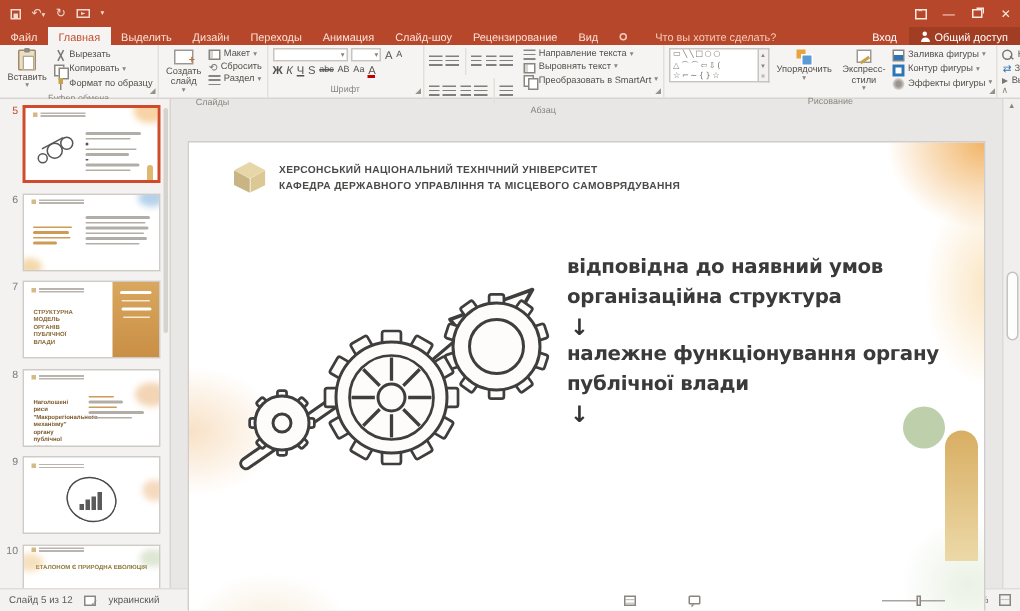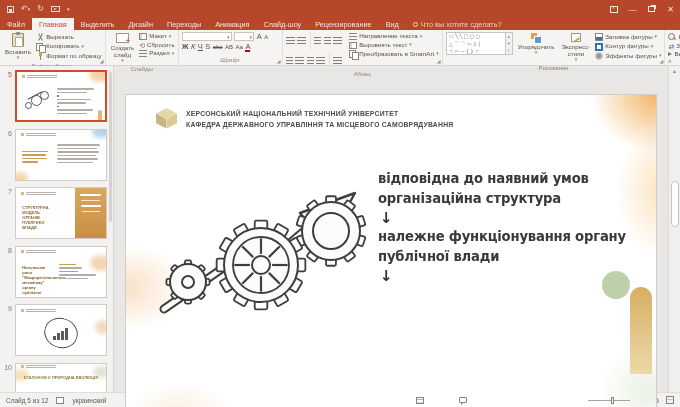--- a/index.html
+++ b/index.html
@@ -17,21 +17,21 @@
   .tb-title{position:absolute;left:0;right:0;text-align:center;font-size:7.5px;color:#fbe9e2}
   .winctl{margin-left:auto;display:flex;align-items:center;gap:0;z-index:2}
   .winctl .wbtn{width:19px;height:18px;display:flex;align-items:center;justify-content:center;font-size:8px;color:#fbe9e2}
   .ic-ribopts{width:8px;height:7px;border:1px solid #fbe9e2;display:flex;align-items:flex-start;justify-content:center;font-size:5px;line-height:4px}
   .ic-restore{width:7px;height:6px;border:1px solid #fbe9e2;box-shadow:2px -2px 0 -1px #fbe9e2}
 
   
   .tabrow{height:12px;background:#b7472a;display:flex;align-items:stretch;font-size:7.3px;color:#fbe2d9}
   .tab{padding:0 7px;display:flex;align-items:center;white-space:nowrap}
   .tab.active{background:#f6f4f2;color:#c14d2e}
-  .tellme{display:flex;align-items:center;gap:3px;padding:0 7px;color:#f6cdbd;white-space:nowrap}
+  .tellme{display:flex;align-items:center;gap:19px;padding:0 7px;color:#f6cdbd;white-space:nowrap}
   .bulb{width:5px;height:5px;border:1px solid #f6cdbd;border-radius:50%}
   .tabrow .right{margin-left:auto;display:flex;align-items:stretch}
   .signin{display:flex;align-items:center;padding:0 8px;color:#fff}
   .share{display:flex;align-items:center;gap:3px;background:#a03d23;color:#fff;padding:0 8px}
   .person{width:6px;height:6px;position:relative}
   .person::before{content:"";position:absolute;left:1.5px;top:0;width:3px;height:3px;border-radius:50%;background:#fff}
   .person::after{content:"";position:absolute;left:0;bottom:-0.5px;width:6px;height:3px;border-radius:3px 3px 0 0;background:#fff}
 
   
   .ribbon{height:36px;background:#f6f4f2;border-bottom:1px solid #d8d4d0;display:flex;position:relative}
@@ -181,20 +181,27 @@
   <div class="tab">Выделить</div>
   <div class="tab">Дизайн</div>
   <div class="tab">Переходы</div>
   <div class="tab">Анимация</div>
   <div class="tab">Слайд-шоу</div>
   <div class="tab">Рецензирование</div>
   <div class="tab">Вид</div>
   <div class="tellme">
     <span class="bulb"></span>
     <span>Что вы хотите сделать?</span>
+  </div>
+  <div class="right">
+    <div class="signin">Вход</div>
+    <div class="share">
+      <span class="person"></span>
+      <span>Общий доступ</span>
+    </div>
   </div>
 </div>
 
 <div class="ribbon">
 
   <div class="rgroup" style="flex-basis:78px">
     <div class="rbody">
       <div class="bigbtn">
         <span class="ic ic-paste"></span>
         <span class="cap">Вставить</span>

